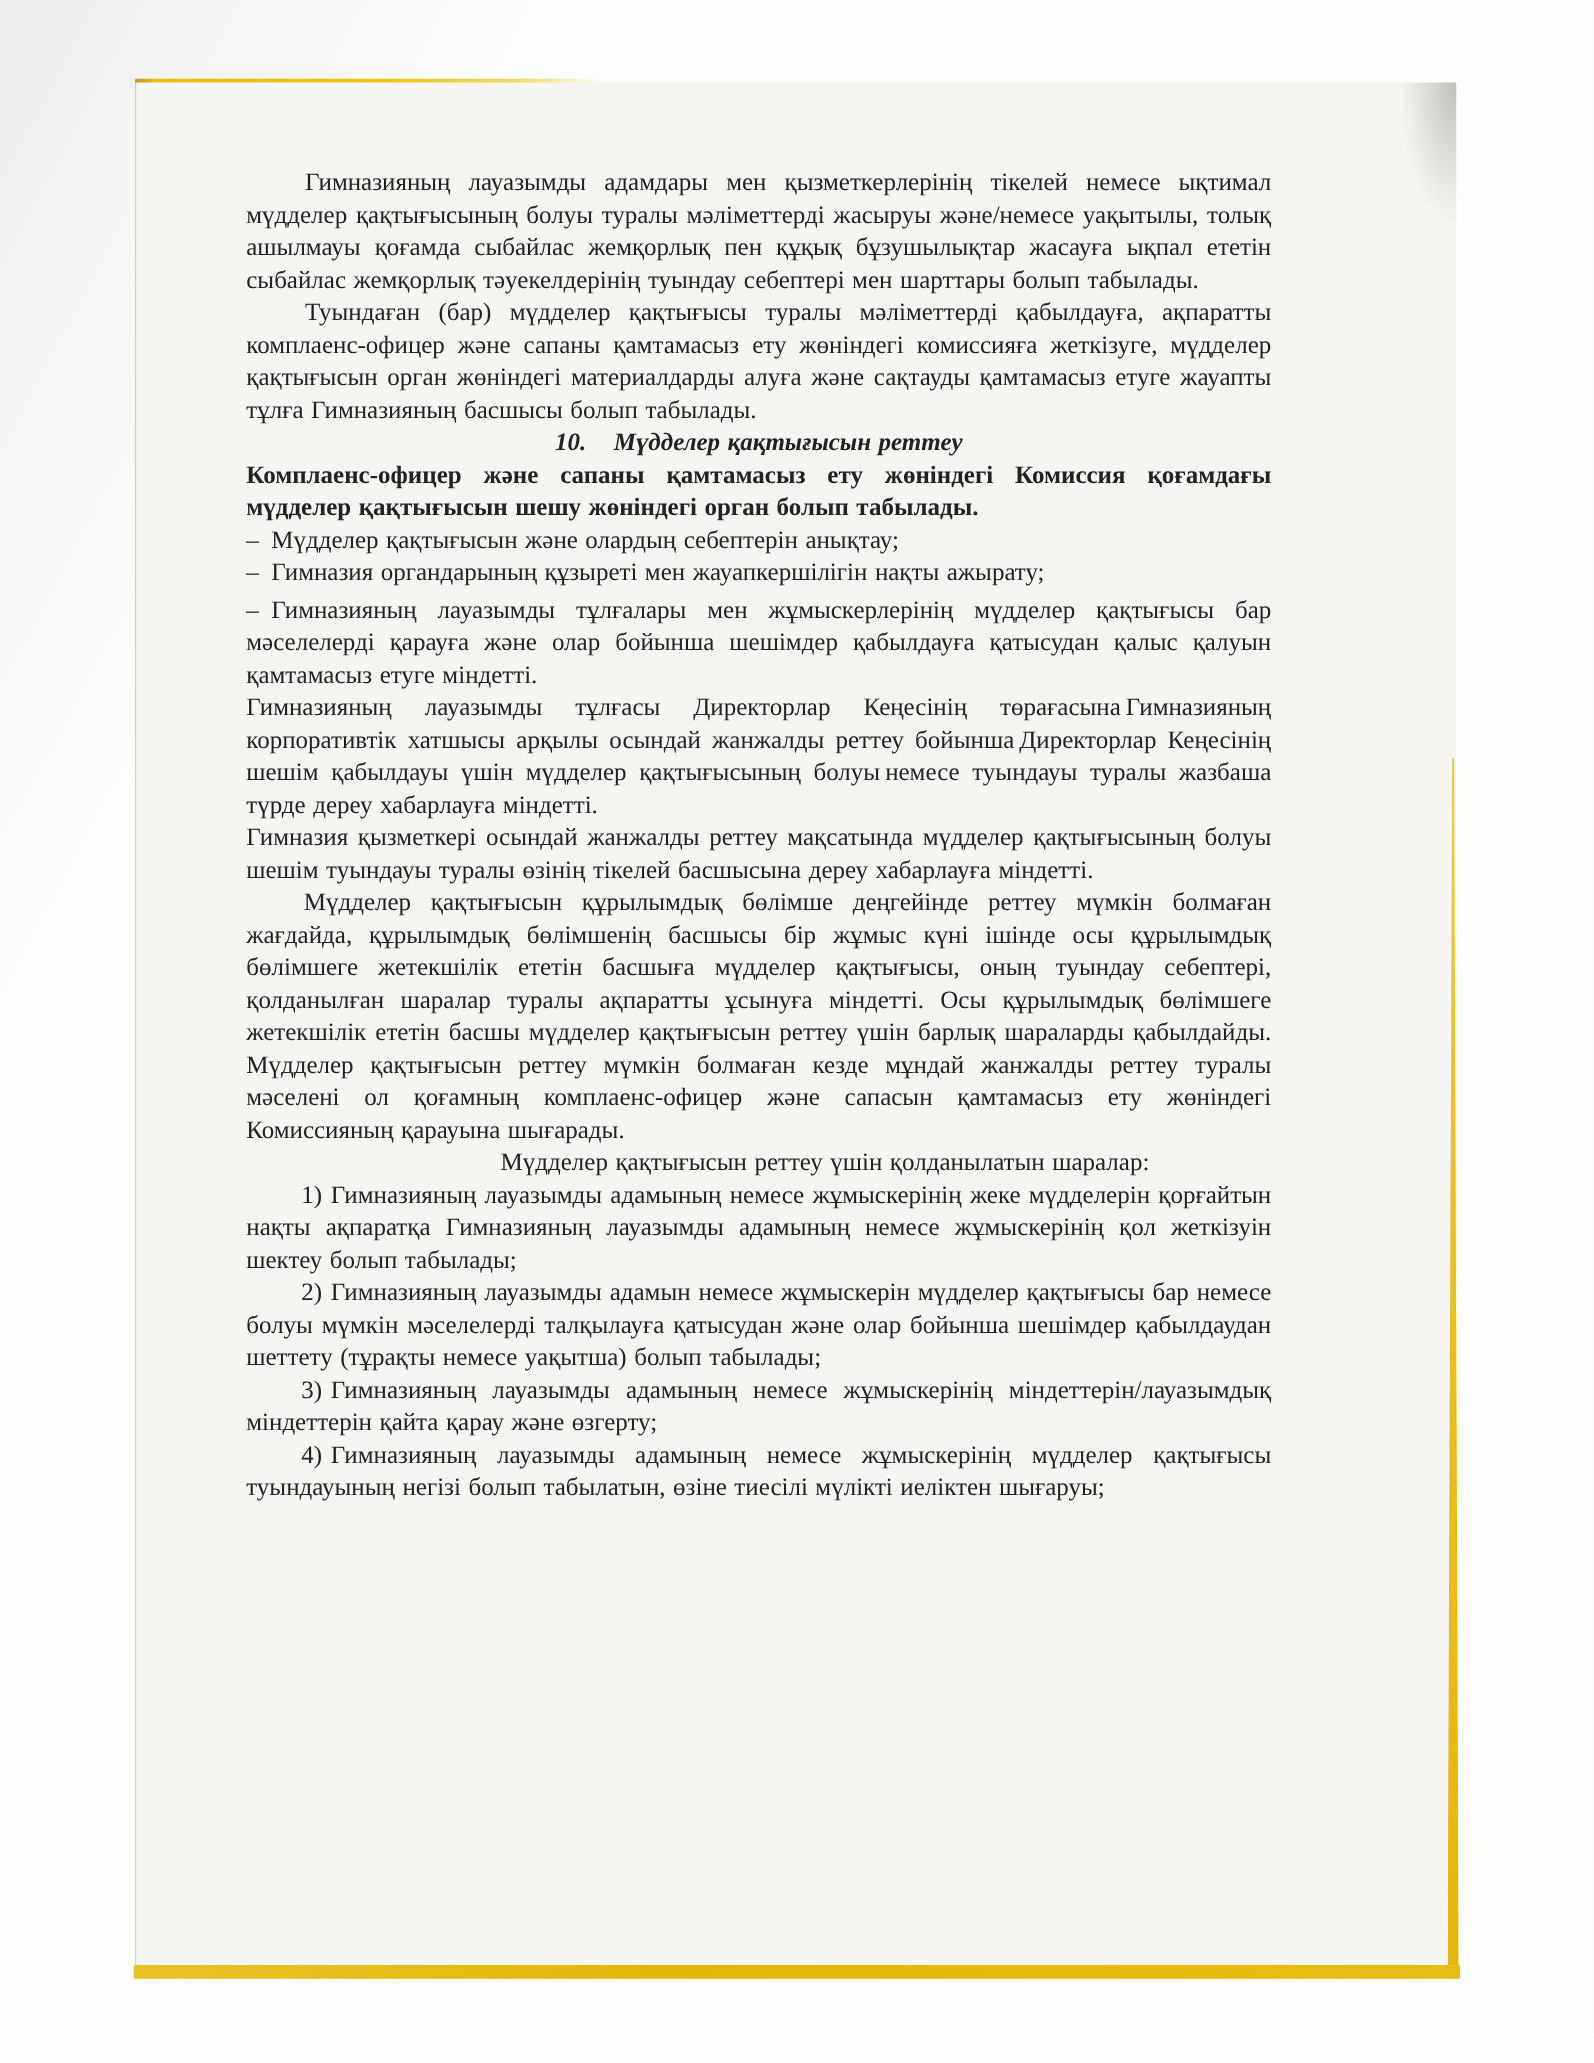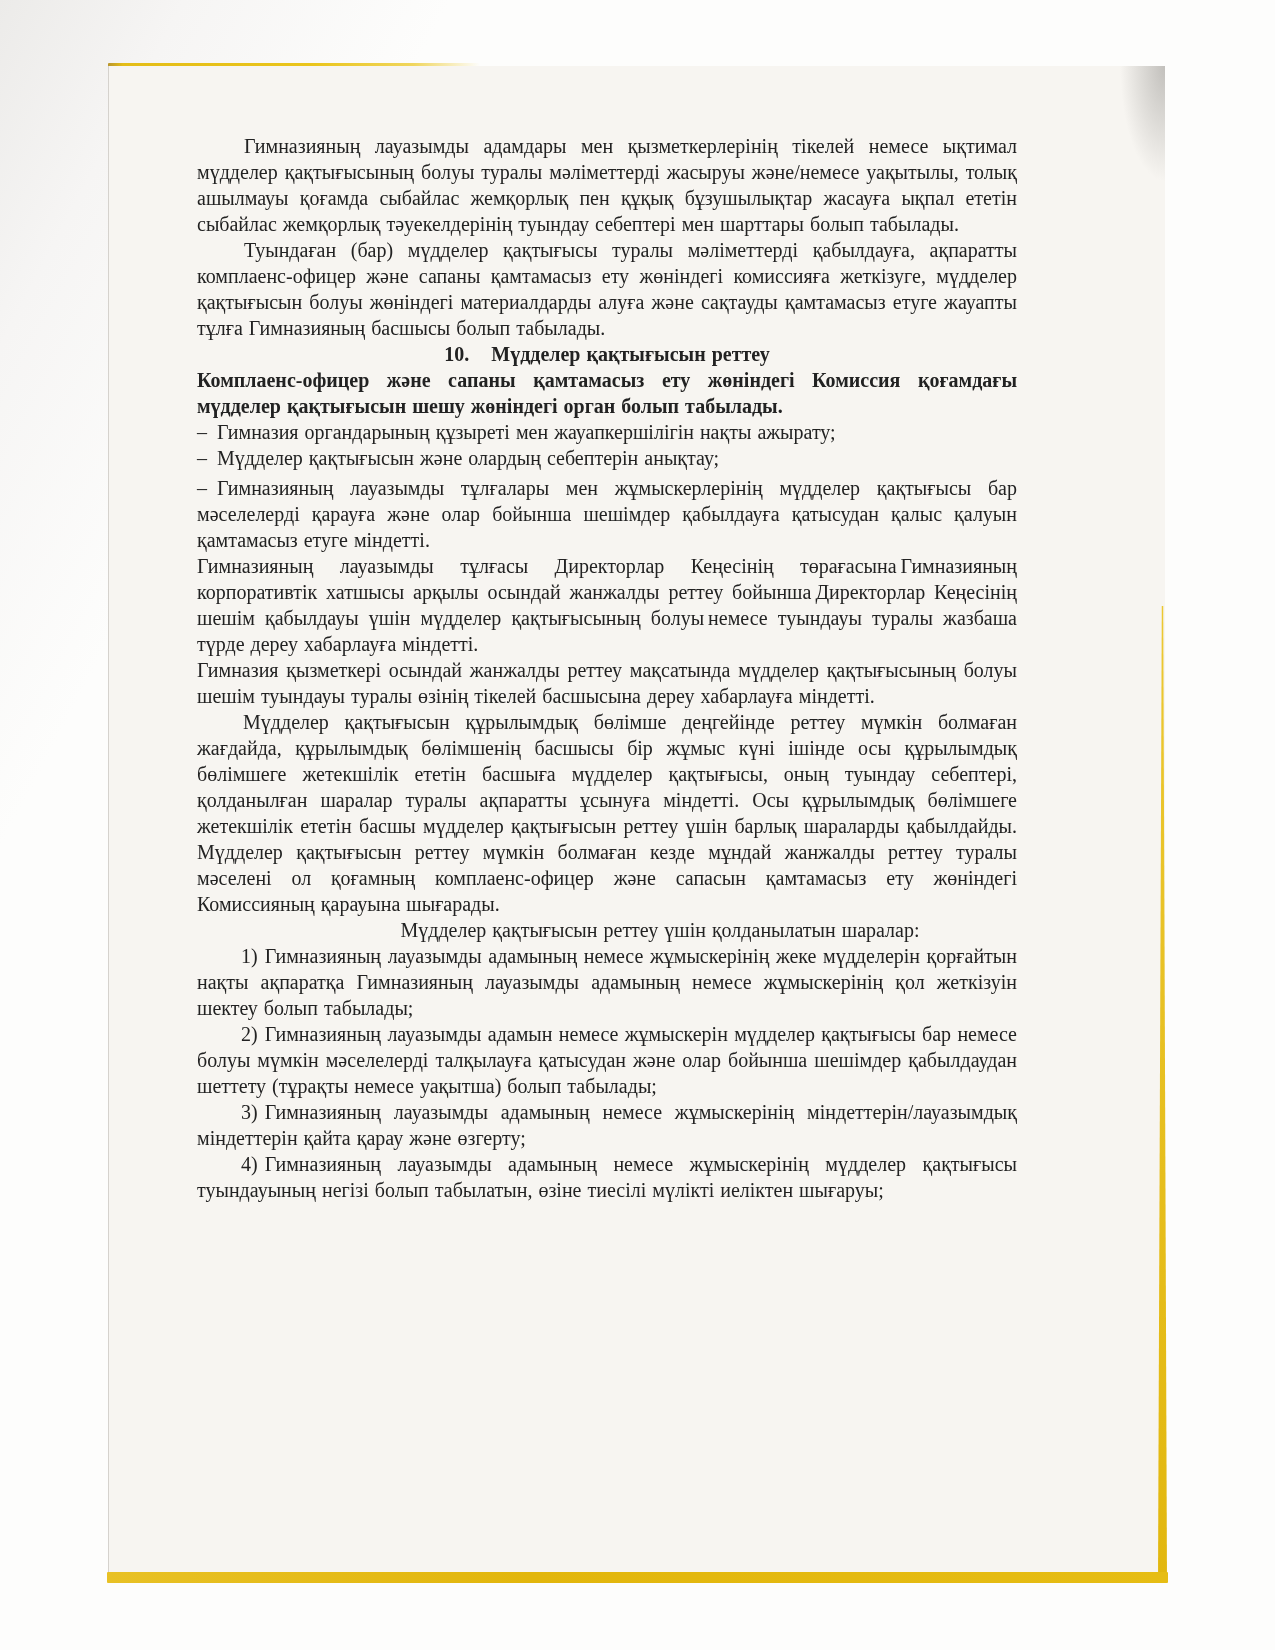--- a/index.html
+++ b/index.html
@@ -44,21 +44,21 @@
     font-size:20px; line-height:26px; color:#222;
     text-align:justify; word-spacing:1px;
     filter:blur(.25px);
   }
   .text p { margin:0; }
   .ind       { margin-left:57px; text-indent:47px; }
   .noind     { margin-left:57px;font-weight:bold; }
   .block-ind { margin-left:88px; }
   .wide      { text-indent:46px; }
   .measures  { text-indent:106px; text-align:center; }
-  .heading   { text-align:center; font-weight:700; margin:21px 0 20px 52px; font-size:20px; }
+  .heading   { text-align:center; font-weight:700; margin:21px 0 20px 52px; font-size:20px;font-style:italic; }
   .heading .num { margin-right:22px; }
   .bullet    { margin-left:35px; margin-top:6px; }
   .bullet.b3 { margin-top:4px; }
   .bullet .dash { display:inline-block; width:20px; }
   .item      { text-indent:44px; margin-top:6px; }
   .item .inum { margin-right:7px; }
 </style>
 </head>
 <body>
 
@@ -66,30 +66,30 @@
 
   <div class="edge-top"></div>
 
   <div class="page">
     <div class="corner-shade"></div>
 
     <div class="text">
 
       <p class="ind">Гимназияның лауазымды адамдары мен қызметкерлерінің тікелей немесе ықтимал мүдделер қақтығысының болуы туралы мәліметтерді жасыруы және/немесе уақытылы, толық ашылмауы қоғамда сыбайлас жемқорлық пен құқық бұзушылықтар жасауға ықпал ететін сыбайлас жемқорлық тәуекелдерінің туындау себептері мен шарттары болып табылады.</p>
 
-      <p class="ind">Туындаған (бар) мүдделер қақтығысы туралы мәліметтерді қабылдауға, ақпаратты комплаенс-офицер және сапаны қамтамасыз ету жөніндегі комиссияға жеткізуге, мүдделер қақтығысын болуы жөніндегі материалдарды алуға және сақтауды қамтамасыз етуге жауапты тұлға Гимназияның басшысы болып табылады.</p>
+      <p class="ind">Туындаған (бар) мүдделер қақтығысы туралы мәліметтерді қабылдауға, ақпаратты комплаенс-офицер және сапаны қамтамасыз ету жөніндегі комиссияға жеткізуге, мүдделер қақтығысын орган жөніндегі материалдарды алуға және сақтауды қамтамасыз етуге жауапты тұлға Гимназияның басшысы болып табылады.</p>
 
       <p class="heading"><span class="num">10.</span><span>Мүдделер қақтығысын реттеу</span></p>
 
       <p class="noind">Комплаенс-офицер және сапаны қамтамасыз ету жөніндегі Комиссия қоғамдағы мүдделер қақтығысын шешу жөніндегі орган болып табылады.</p>
 
 
+      <p class="bullet"><span class="dash">–</span><span>Мүдделер қақтығысын және олардың себептерін анықтау;</span></p>
+
       <p class="bullet"><span class="dash">–</span><span>Гимназия органдарының құзыреті мен жауапкершілігін нақты ажырату;</span></p>
-
-      <p class="bullet"><span class="dash">–</span><span>Мүдделер қақтығысын және олардың себептерін анықтау;</span></p>
 
       <p class="bullet b3"><span class="dash">–</span><span>Гимназияның лауазымды тұлғалары мен жұмыскерлерінің мүдделер қақтығысы бар мәселелерді қарауға және олар бойынша шешімдер қабылдауға қатысудан қалыс қалуын қамтамасыз етуге міндетті.</span></p>
 
       <p class="block-ind">Гимназияның лауазымды тұлғасы Директорлар Кеңесінің төрағасына Гимназияның корпоративтік хатшысы арқылы осындай жанжалды реттеу бойынша Директорлар Кеңесінің шешім қабылдауы үшін мүдделер қақтығысының болуы немесе туындауы туралы жазбаша түрде дереу хабарлауға міндетті.</p>
 
       <p class="block-ind">Гимназия қызметкері осындай жанжалды реттеу мақсатында мүдделер қақтығысының болуы  шешім туындауы туралы өзінің тікелей басшысына дереу хабарлауға міндетті.</p>
 
       <p class="wide">Мүдделер қақтығысын құрылымдық бөлімше деңгейінде реттеу мүмкін болмаған жағдайда, құрылымдық бөлімшенің басшысы бір жұмыс күні ішінде осы құрылымдық бөлімшеге жетекшілік ететін басшыға мүдделер қақтығысы, оның туындау себептері, қолданылған шаралар туралы ақпаратты ұсынуға міндетті. Осы құрылымдық бөлімшеге жетекшілік ететін басшы мүдделер қақтығысын реттеу үшін барлық шараларды қабылдайды. Мүдделер қақтығысын реттеу мүмкін болмаған кезде мұндай жанжалды реттеу туралы мәселені ол қоғамның комплаенс-офицер және сапасын қамтамасыз ету жөніндегі Комиссияның қарауына шығарады.</p>
 
       <p class="measures">Мүдделер қақтығысын реттеу үшін қолданылатын шаралар:</p>

